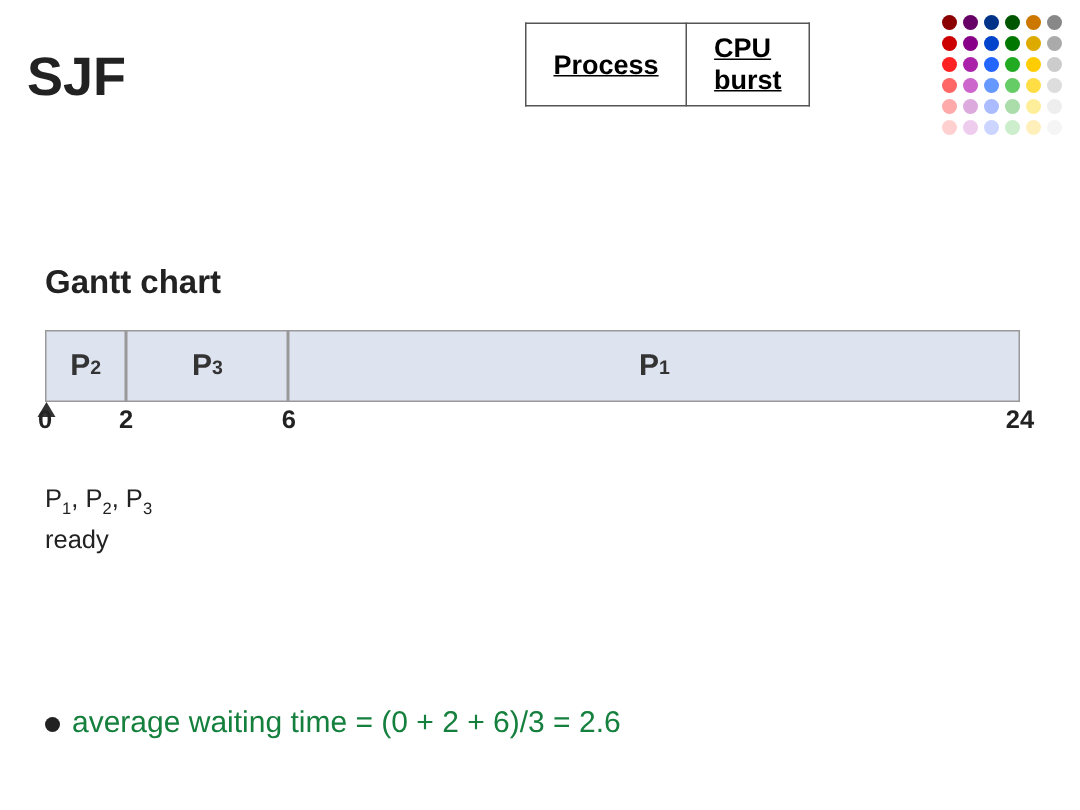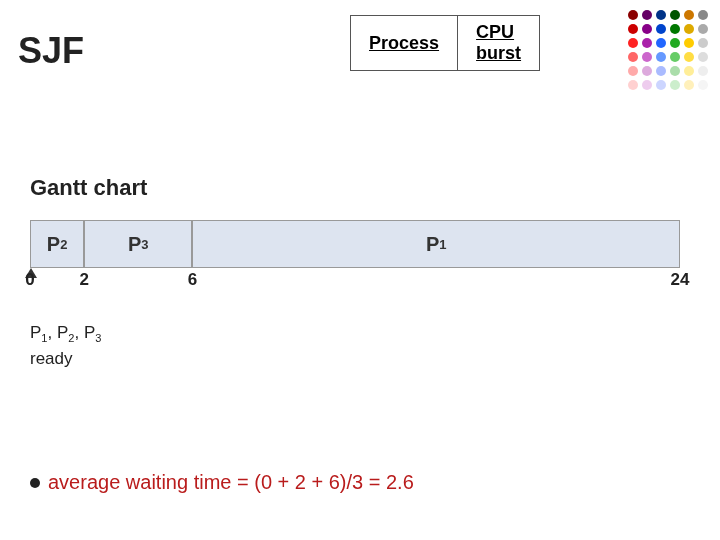--- a/index.html
+++ b/index.html
@@ -155,21 +155,21 @@
       line-height: 1.4;
       margin-top: 16px;
     }
 
     
     .avg-waiting {
       position: absolute;
       bottom: 30px;
       left: 30px;
       font-size: 20px;
-      color: #b91c1c;
+      color: #15803d;
       display: flex;
       align-items: center;
       gap: 8px;
     }
 
     .bullet {
       width: 10px;
       height: 10px;
       background: #222;
       border-radius: 50%;

